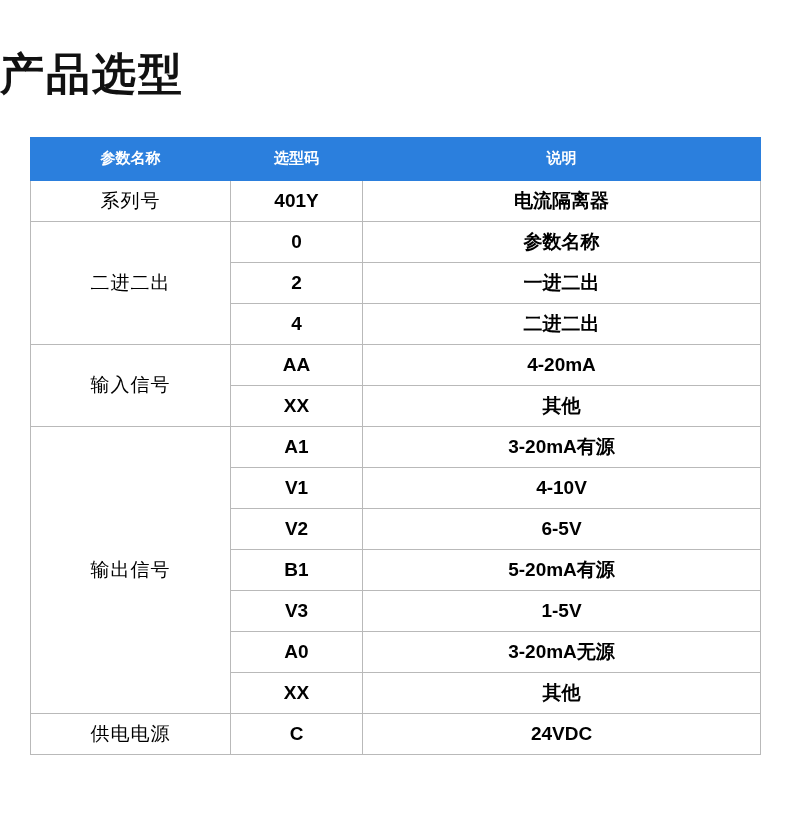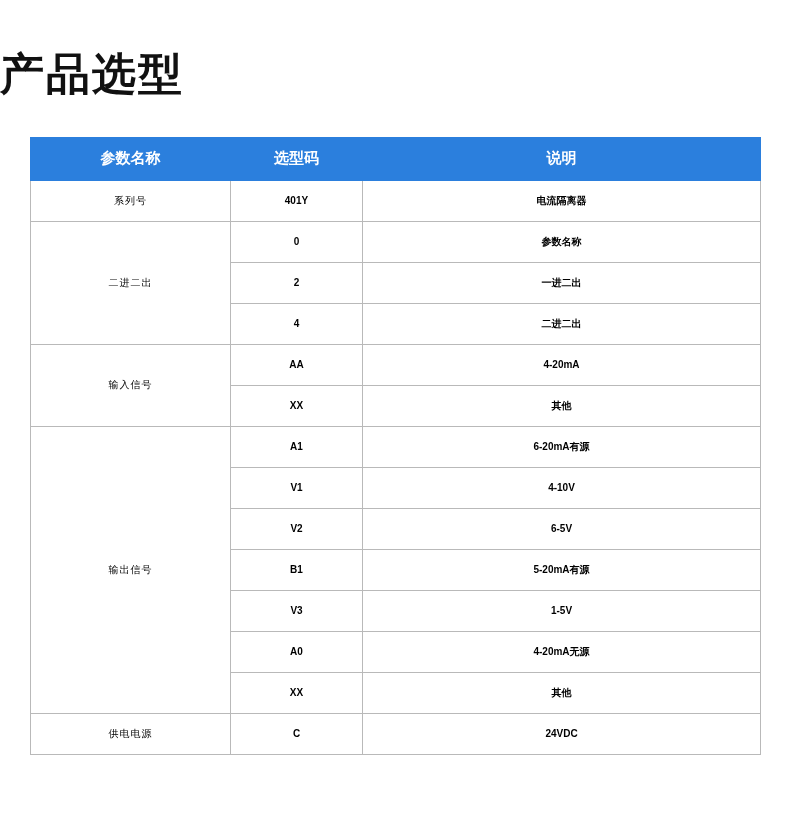--- a/index.html
+++ b/index.html
@@ -36,21 +36,21 @@
   table.selection-table {
     width: 730px;
     border-collapse: collapse;
     table-layout: fixed;
   }
   table.selection-table th,
   table.selection-table td {
     border: 1px solid #b9b9b9;
     text-align: center;
     vertical-align: middle;
-    font-size: 10px;
+    font-size: 19px;
     height: 40px;
     padding: 0 4px;
   }
   table.selection-table thead th {
     background: #2b7fdd;
     color: #ffffff;
     font-size: 15px;
     font-weight: bold;
     height: 42px;
     border: 1px solid #2b7fdd;
@@ -118,41 +118,41 @@
             <td class="code-cell">AA</td>
             <td class="desc-cell">4-20mA</td>
           </tr>
           <tr>
             <td class="code-cell">XX</td>
             <td class="desc-cell">其他</td>
           </tr>
           <tr>
             <td class="param-cell" rowspan="7">输出信号</td>
             <td class="code-cell">A1</td>
-            <td class="desc-cell">6-20mA有源</td>
+            <td class="desc-cell">3-20mA有源</td>
           </tr>
           <tr>
             <td class="code-cell">V1</td>
             <td class="desc-cell">4-10V</td>
           </tr>
           <tr>
             <td class="code-cell">V2</td>
             <td class="desc-cell">6-5V</td>
           </tr>
           <tr>
             <td class="code-cell">B1</td>
             <td class="desc-cell">5-20mA有源</td>
           </tr>
           <tr>
             <td class="code-cell">V3</td>
             <td class="desc-cell">1-5V</td>
           </tr>
           <tr>
             <td class="code-cell">A0</td>
-            <td class="desc-cell">4-20mA无源</td>
+            <td class="desc-cell">3-20mA无源</td>
           </tr>
           <tr>
             <td class="code-cell">XX</td>
             <td class="desc-cell">其他</td>
           </tr>
           <tr>
             <td class="param-cell">供电电源</td>
             <td class="code-cell">C</td>
             <td class="desc-cell">24VDC</td>
           </tr>

